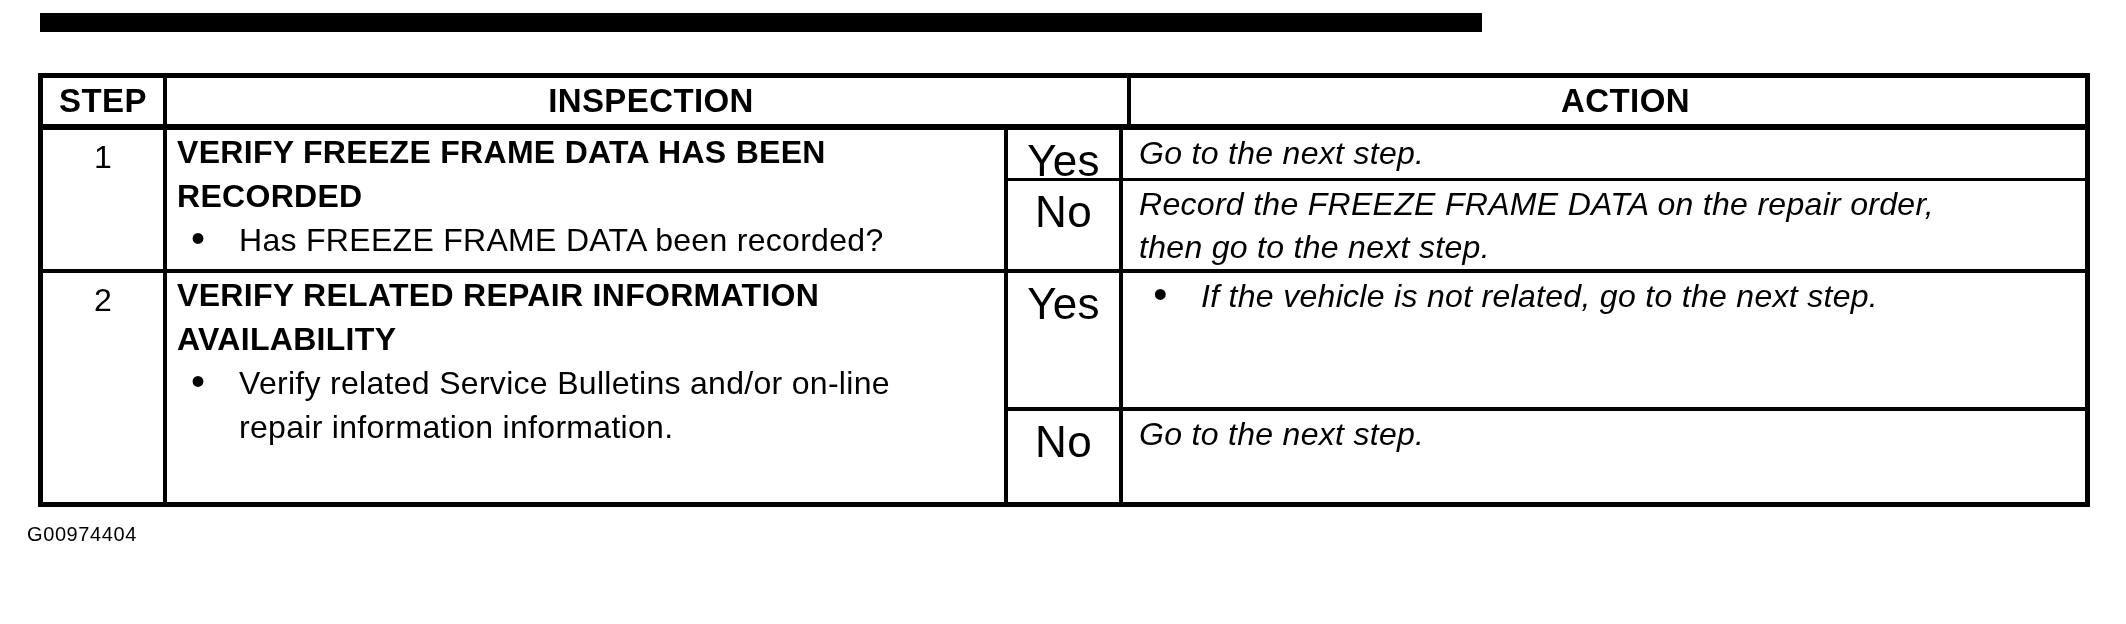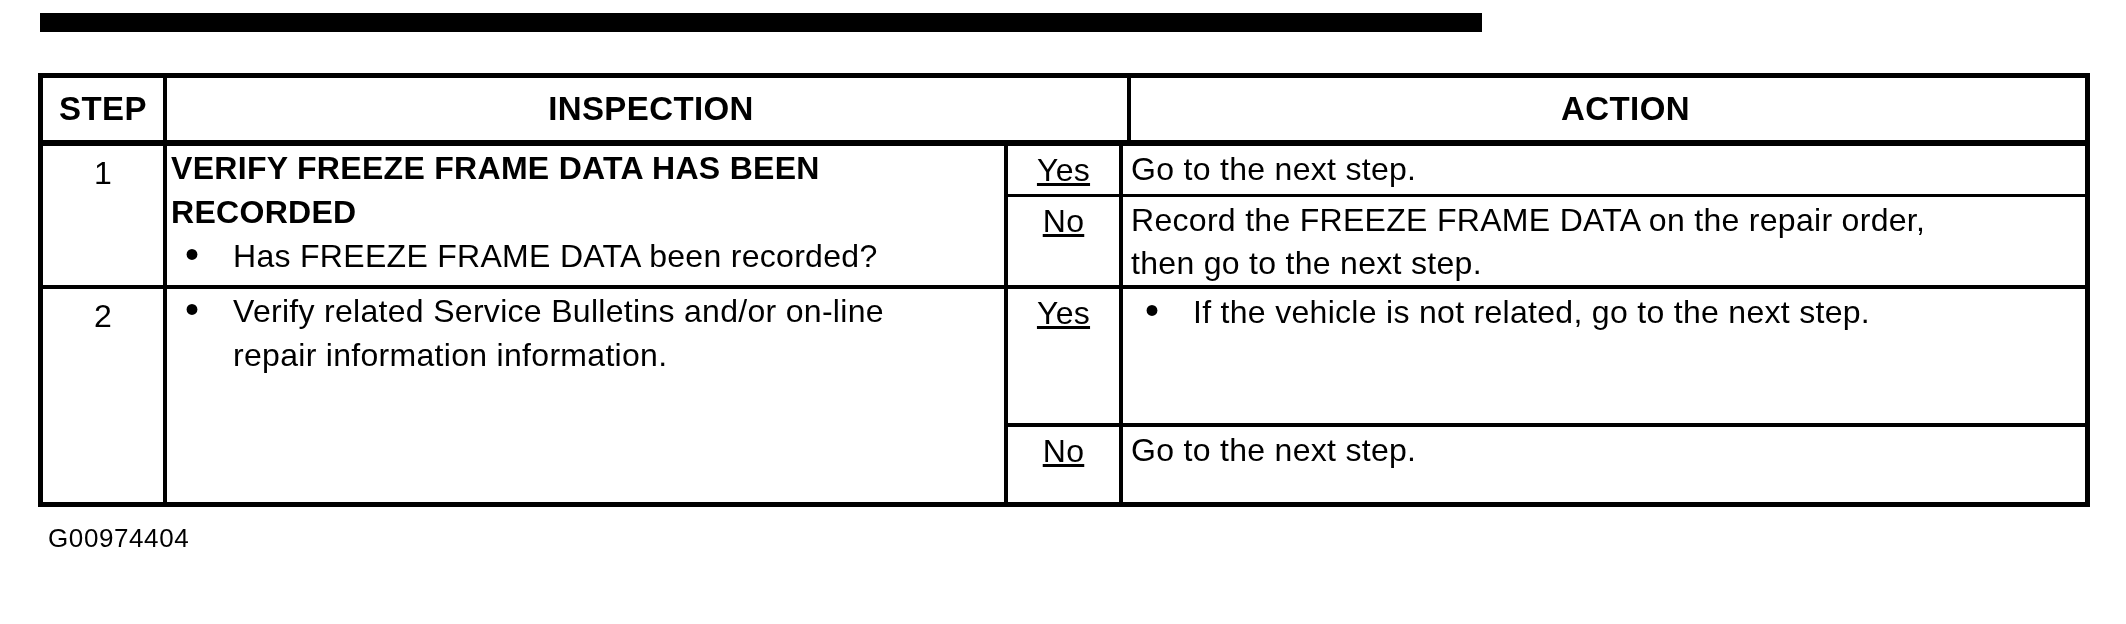--- a/index.html
+++ b/index.html
@@ -23,21 +23,21 @@
   
   .diag-table {
     position: absolute; left: 38px; top: 73px;
     width: 2052px; height: 434px;
     border: 5px solid #000000;
     background: #ffffff;
     display: flex; flex-direction: column;
   }
   .trow { display: flex; width: 100%; }
 
-  .header-row { height: 68px; border-bottom: 6px solid #000000; }
+  .header-row { height: 52px; border-bottom: 6px solid #000000; }
   .header-cell {
     display: flex; align-items: center; justify-content: center;
     font-weight: bold; font-size: 33px; letter-spacing: 0.4px;
   }
   .hdr-step   { width: 124px; border-right: 4px solid #000000; flex: none; }
   .hdr-insp   { width: 956px; border-right: 4px solid #000000; flex: none; margin-left: 8px; }
   .hdr-action { flex: 1; padding-left: 35px; }
 
   .body-row { flex: none; }
   .row1 { height: 143px; border-bottom: 4px solid #000000; }
@@ -45,21 +45,21 @@
 
   .step-cell {
     width: 124px; flex: none;
     border-right: 4px solid #000000;
     text-align: center;
     font-size: 32px; padding-top: 9px; letter-spacing: 0.3px;
   }
   .insp-cell {
     width: 841px; flex: none;
     border-right: 4px solid #000000;
-    padding: 0 8px 0 4px;
+    padding: 0 8px 0 10px;
   }
   .insp-title {
     font-weight: bold; font-size: 32px; line-height: 44px;
     letter-spacing: 0.3px; white-space: pre-line;
   }
   .bullets { list-style: none; }
   .bullets li {
     position: relative;
     margin-left: 14px; padding-left: 48px;
     font-size: 32px; line-height: 44px; letter-spacing: 0.3px;
@@ -75,32 +75,32 @@
   .branch-row { display: flex; flex: none; }
   .branch-r1-yes { height: 51px; border-bottom: 3px solid #000000; }
   .branch-r1-no  { flex: 1; }
   .branch-r2-yes { height: 138px; border-bottom: 4px solid #000000; }
   .branch-r2-no  { flex: 1; }
 
   .yn-cell {
     width: 115px; flex: none;
     border-right: 4px solid #000000;
     text-align: center;
-    font-size: 32px; padding-top: 6px; letter-spacing: 0.3px; text-decoration: underline;
+    font-size: 44px; padding-top: 6px; letter-spacing: 0.3px;
   }
-  .action-cell { flex: 1; padding: 2px 10px 0 8px; }
+  .action-cell { flex: 1; padding: 2px 10px 0 16px; font-style: italic; }
   .action-text {
     font-size: 32px; line-height: 43px; letter-spacing: 0.3px;
     white-space: pre-line;
   }
   .action-cell .bullets li { line-height: 43px; }
 
   .figure-id {
-    position: absolute; left: 48px; top: 523px;
-    font-size: 26px; letter-spacing: 0.6px;
+    position: absolute; left: 27px; top: 523px;
+    font-size: 20px; letter-spacing: 0.6px;
   }
 </style>
 </head>
 <body>
 
 <div class="page">
 
   <div class="topbar"></div>
 
   <div class="diag-table">
@@ -133,20 +133,22 @@
             <div class="action-text">Record the FREEZE FRAME DATA on the repair order,
 then go to the next step.</div>
           </div>
         </div>
       </div>
     </div>
 
     <div class="trow body-row row2">
       <div class="step-cell">2</div>
       <div class="insp-cell">
+        <div class="insp-title">VERIFY RELATED REPAIR INFORMATION
+AVAILABILITY</div>
         <ul class="bullets">
           <li>Verify related Service Bulletins and/or on-line
 repair information information.</li>
         </ul>
       </div>
       <div class="branch-stack">
         <div class="branch-row branch-r2-yes">
           <div class="yn-cell">Yes</div>
           <div class="action-cell">
             <ul class="bullets">

